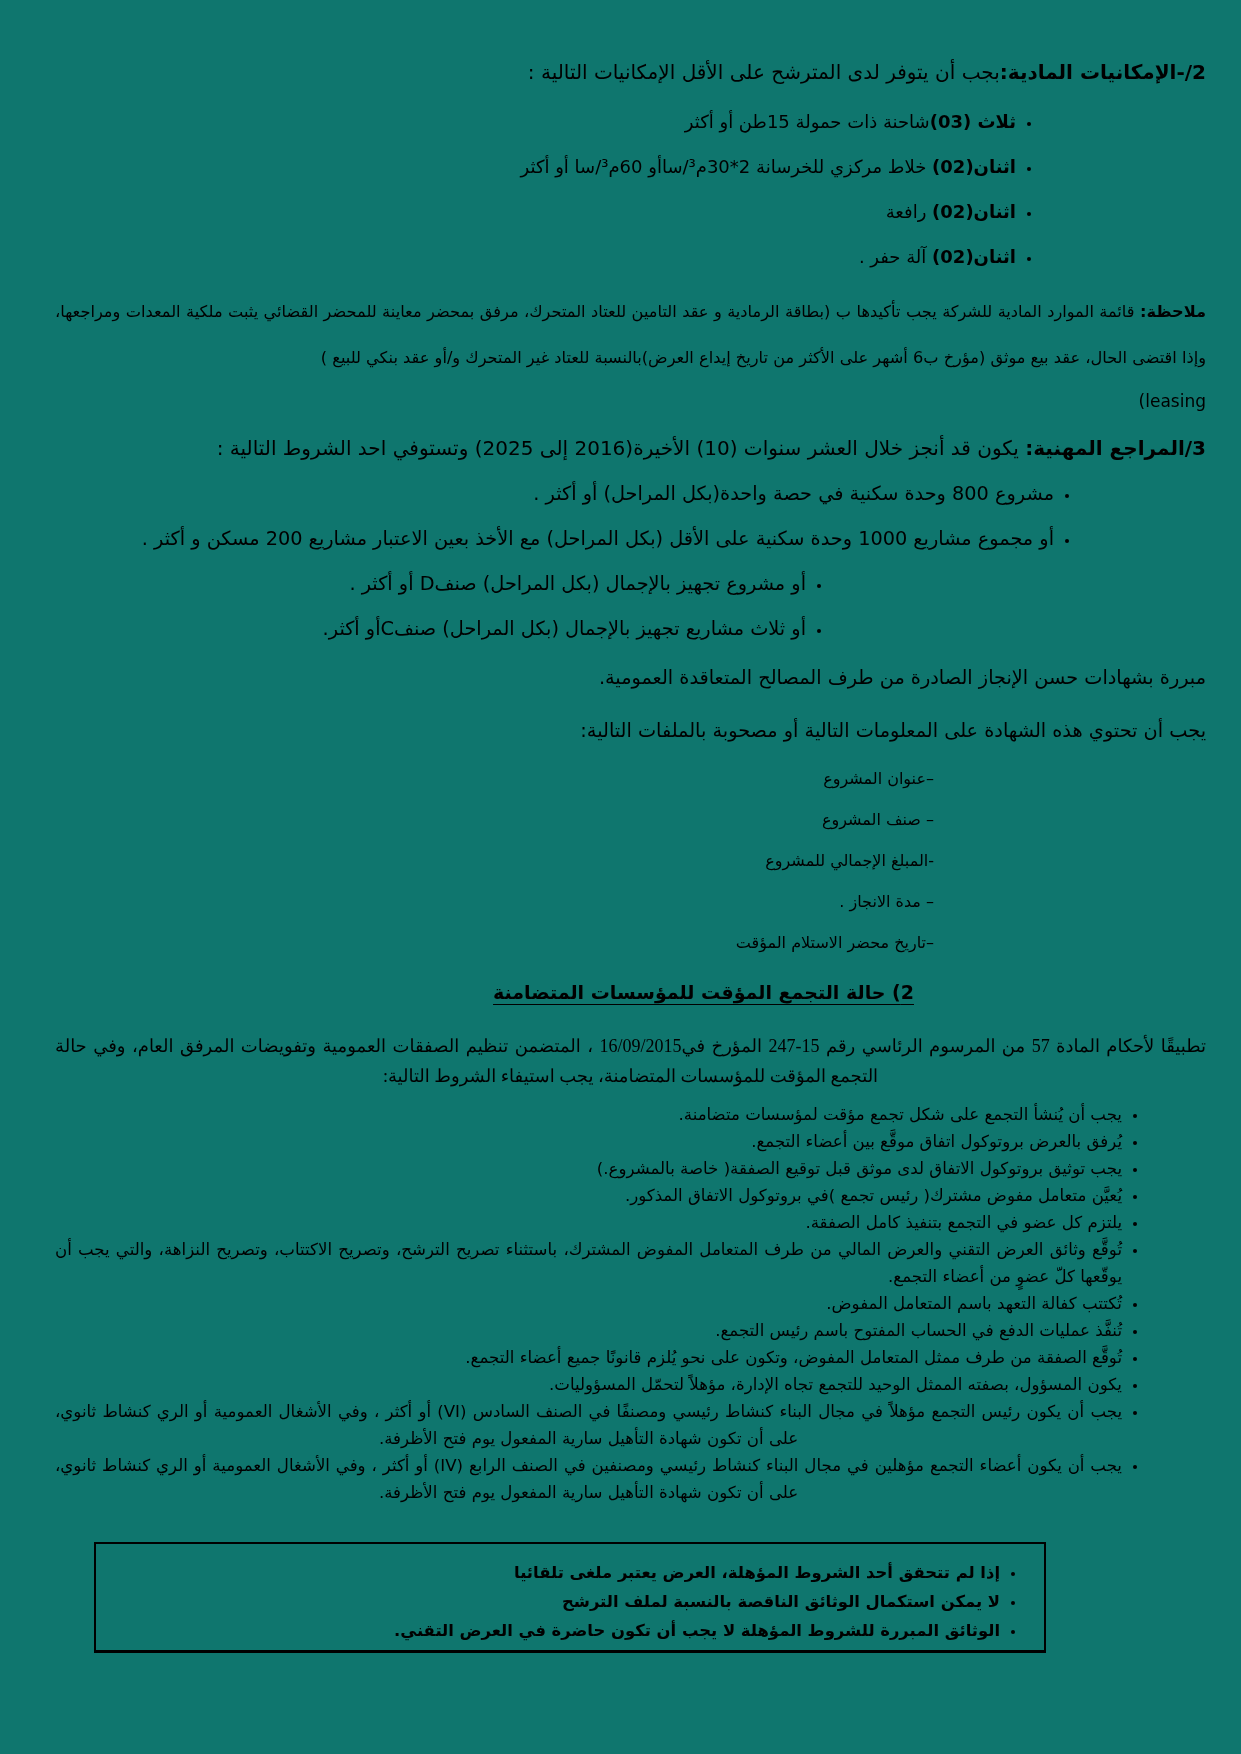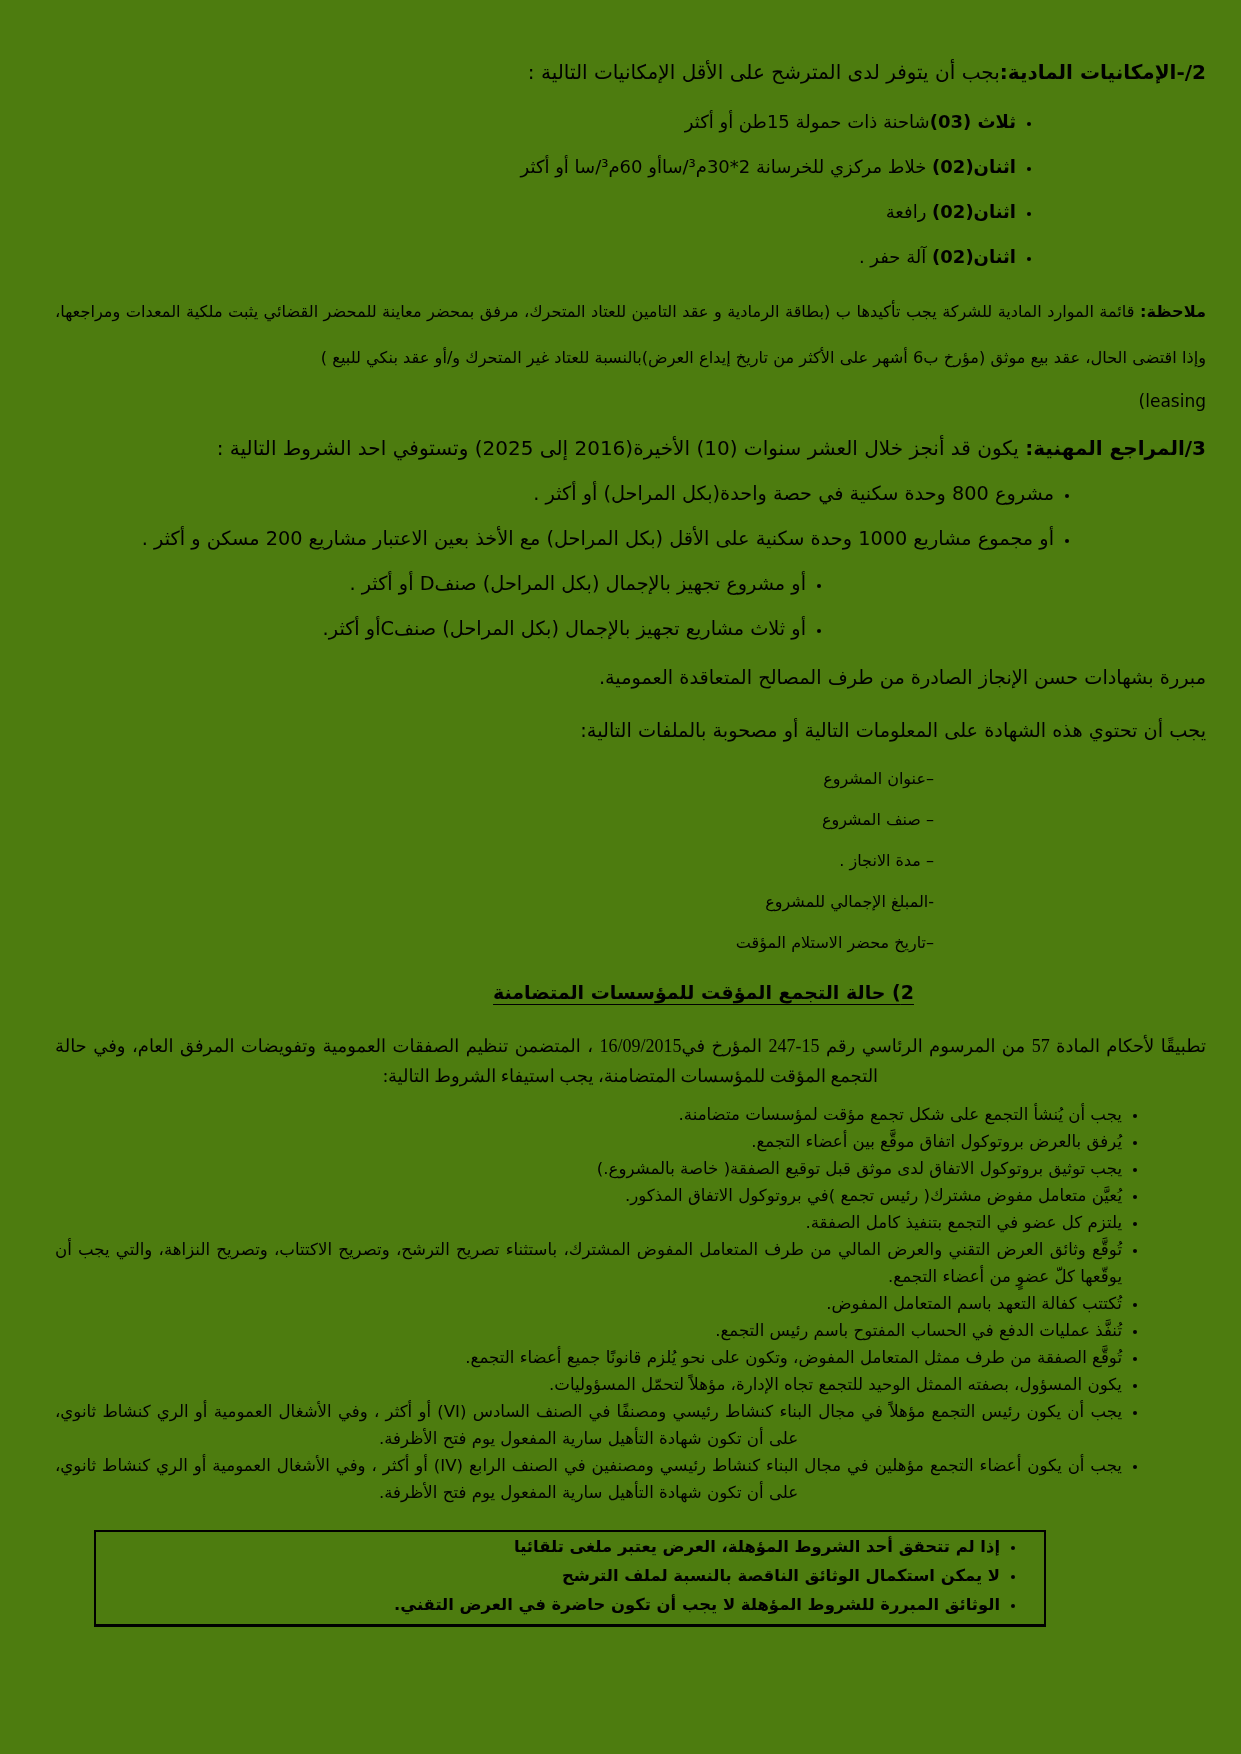--- a/index.html
+++ b/index.html
@@ -1,18 +1,18 @@
 <!DOCTYPE html>
 <html lang="ar" dir="rtl"><head>
 <meta charset="utf-8">
 <style>
   html,body{margin:0;padding:0;background:#e8e8e8;}
   .page{
     position:relative;width:1241px;height:1754px;margin:0 auto;
-    background:#4d7c0f;color:#000000;direction:rtl;
+    background:#0f766e;color:#000000;direction:rtl;
     font-family:"DejaVu Sans",sans-serif;
     padding:0 35px 0 55px;box-sizing:border-box;overflow:hidden;
   }
   p{margin:0;}
   ul{margin:0;list-style:disc outside;}
   li::marker{font-size:13px;}
   .h1line{margin-top:56px;font-size:20px;line-height:33px;}
   .h1line b,.h3line b{letter-spacing:0;}
   .listA{margin-top:10px;padding-right:190px;}
   .listA li{font-size:18px;line-height:45px;}
@@ -28,22 +28,22 @@
   .dashlist p{margin:0 272px 0 0;font-size:16px;line-height:41px;text-align:right;}
   .h2line{
     margin:14px 292px 0 0;font-size:19px;font-weight:bold;line-height:30px;
     text-decoration:underline;text-underline-offset:5px;display:block;
   }
   .intro{margin-top:24px;font-size:18px;line-height:30px;text-align:justify;text-align-last:center;font-family:Liberation Serif, serif;}
   .listC{margin-top:10px;padding-right:84px;}
   .listC li{font-size:16.6px;line-height:27px;text-align:justify;text-align-last:right;}
   .listC li.center-last{text-align-last:center;}
   .warnbox{
-    margin:24px 160px 0 0;width:952px;box-sizing:border-box;
-    border:2px solid #000000;border-bottom-width:3px;padding:0 0 5px;
+    margin:36px 160px 0 0;width:952px;box-sizing:border-box;
+    border:2px solid #000000;border-bottom-width:3px;padding:14px 0 5px;
   }
   .warnbox ul{padding-right:44px;}
   .warnbox li{font-weight:bold;font-size:16.4px;line-height:29px;}
   .footer{
     position:absolute;top:1803px;left:365px;direction:ltr;
     font-family:"Liberation Sans",sans-serif;font-size:20px;letter-spacing:0.5px;
   }
 </style>
 </head>
 <body>
@@ -72,22 +72,22 @@
     <li>أو مشروع تجهيز بالإجمال (بكل المراحل) صنفD أو أكثر .</li>
     <li>أو ثلاث مشاريع تجهيز بالإجمال (بكل المراحل) صنفCأو أكثر.</li>
   </ul>
 
   <p class="proof">مبررة بشهادات حسن الإنجاز  الصادرة من طرف المصالح المتعاقدة العمومية.</p>
   <p class="must">يجب أن تحتوي هذه الشهادة على المعلومات التالية أو مصحوبة بالملفات التالية:</p>
 
   <div class="dashlist">
     <p>–عنوان المشروع</p>
     <p>– صنف المشروع</p>
+    <p>-المبلغ الإجمالي للمشروع</p>
     <p>– مدة الانجاز .</p>
-    <p>-المبلغ الإجمالي للمشروع</p>
     <p>–تاريخ محضر  الاستلام المؤقت</p>
   </div>
 
   <span class="h2line">2) حالة التجمع المؤقت للمؤسسات المتضامنة</span>
 
   <p class="intro">تطبيقًا لأحكام المادة 57 من المرسوم الرئاسي رقم 15-247 المؤرخ في16/09/2015 ، المتضمن تنظيم الصفقات العمومية وتفويضات المرفق العام، وفي حالة التجمع المؤقت للمؤسسات المتضامنة، يجب استيفاء الشروط التالية:</p>
 
   <ul class="listC">
     <li>يجب أن يُنشأ التجمع على شكل تجمع مؤقت لمؤسسات متضامنة.</li>
     <li>يُرفق بالعرض بروتوكول اتفاق موقَّع بين أعضاء التجمع.</li>

